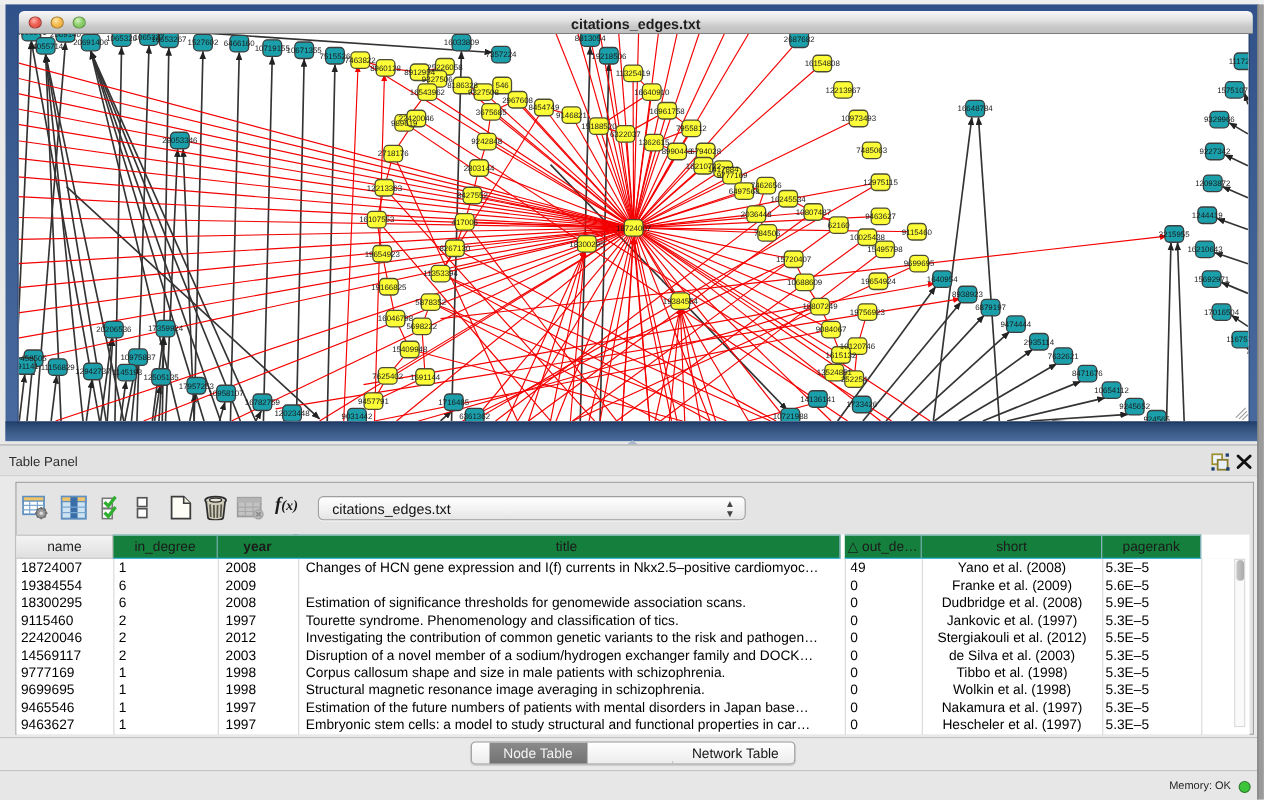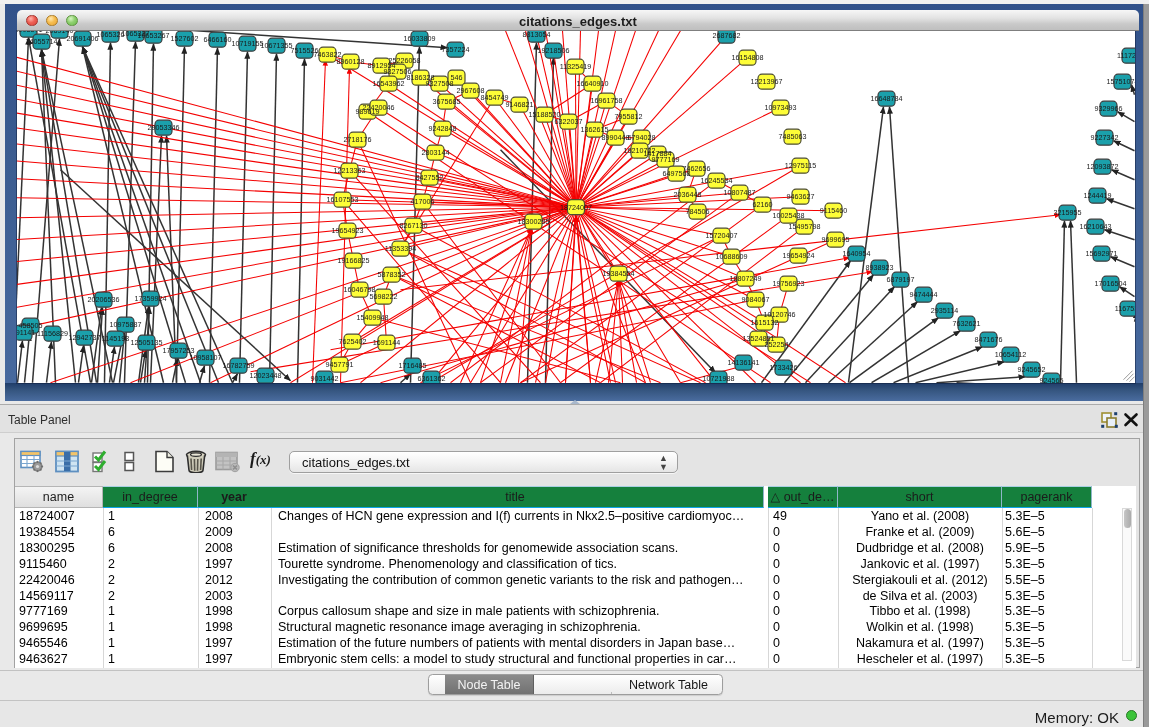--- a/index.html
+++ b/index.html
@@ -50,21 +50,21 @@
 
 #groove{position:absolute;left:0;top:670px;width:1149px;height:1px;background:#c2c2c2;}
 #tabs{position:absolute;left:428px;top:674px;width:295px;height:21px;border:1px solid #9d9d9d;border-radius:4.5px;
  background:linear-gradient(180deg,#ffffff,#ececec);overflow:hidden;box-shadow:0 1px 1px rgba(0,0,0,.12);}
 .tab{position:absolute;top:0;height:21px;font-size:12.5px;line-height:20px;text-align:center;color:#161616;}
 #tab1{left:0;width:89px;background:linear-gradient(180deg,#8b8b8b,#6f6f6f);color:#f4f4f4;border-right:1px solid #5f5f5f;margin-left:16px;}
 #tab2{left:90px;width:93px;border-right:1px solid #bdbdbd;margin-top:17px;}
 #tab3{left:184px;width:111px;}
 
 #status{position:absolute;left:0;top:700px;width:1149px;height:27px;background:#e7e7e7;border-top:1px solid #c3c3c3;}
-#status .mem{position:absolute;right:30px;top:8px;font-size:15px;color:#1c1c1c;}
+#status .mem{position:absolute;right:30px;top:8px;font-size:10px;color:#1c1c1c;}
 #status .dot{position:absolute;right:12px;top:9px;width:11px;height:11px;border-radius:50%;background:#3cc43a;border:1.5px solid #2a7a28;}
 
 #fdock{position:absolute;left:1101px;top:6px;width:18px;height:18px;}
 #pclose{position:absolute;left:1123px;top:5px;width:16px;height:18px;}
 </style></head>
 <body>
 <div id="topstrip"></div>
 <div id="netwin">
   <div id="bottomband"></div>
   <div id="canvas">
@@ -761,20 +761,21 @@
     <span class="c2">2012</span>
     <span class="c3">Investigating the contribution of common genetic variants to the risk and pathogen…</span>
     <span class="c4">0</span>
     <span class="c5">Stergiakouli et al. (2012)</span>
     <span class="c6">5.5E–5</span>
   </div>
 <div class="trow" style="top:588.0px">
     <span class="c0">14569117</span>
     <span class="c1">2</span>
     <span class="c2">2003</span>
+    <span class="c3">Disruption of a novel member of a sodium/hydrogen exchanger family and DOCK…</span>
     <span class="c4">0</span>
     <span class="c5">de Silva et al. (2003)</span>
     <span class="c6">5.3E–5</span>
   </div>
 <div class="trow" style="top:603.9px">
     <span class="c0">9777169</span>
     <span class="c1">1</span>
     <span class="c2">1998</span>
     <span class="c3">Corpus callosum shape and size in male patients with schizophrenia.</span>
     <span class="c4">0</span>

